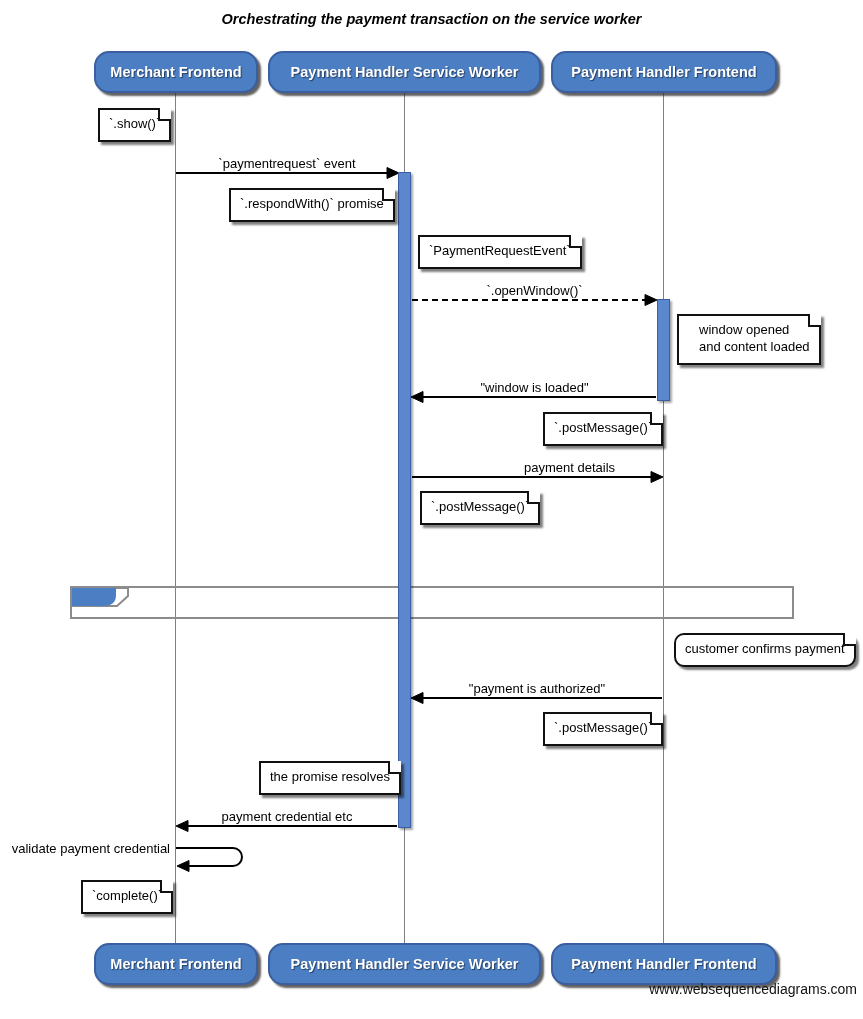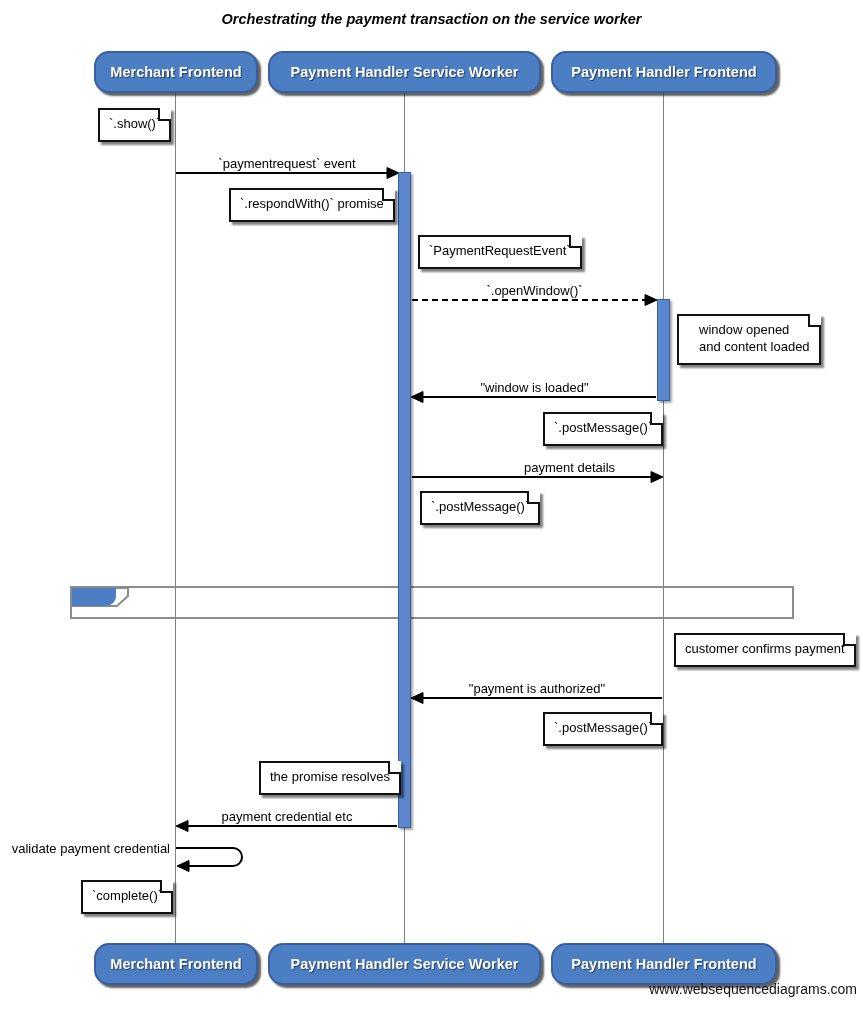--- a/index.html
+++ b/index.html
@@ -89,20 +89,20 @@
   <div class="mlabel" style="left:176px;top:809px;width:222px;">payment credential etc</div>
   <div class="mlabel right" style="left:0px;top:841px;width:170px;">validate payment credential</div>
 
   <div class="note" style="left:98px;top:108px;">`.show()`</div>
   <div class="note" style="left:229px;top:188px;">`.respondWith()` promise</div>
   <div class="note" style="left:418px;top:235px;">`PaymentRequestEvent`</div>
   <div class="note multiline" style="left:677px;top:314px;padding-left:20px;">window opened
 and content loaded</div>
   <div class="note" style="left:543px;top:412px;">`.postMessage()`</div>
   <div class="note" style="left:420px;top:491px;">`.postMessage()`</div>
-  <div class="note" style="left:674px;top:633px;">customer confirms payment</div>
+  <div class="note" style="left:674px;top:633px;border-radius:10px;">customer confirms payment</div>
   <div class="note" style="left:543px;top:712px;">`.postMessage()`</div>
   <div class="note" style="left:259px;top:761px;">the promise resolves</div>
   <div class="note" style="left:81px;top:880px;">`complete()`</div>
 
   <div class="footer">www.websequencediagrams.com</div>
 
 </div>
 
 </body></html>

